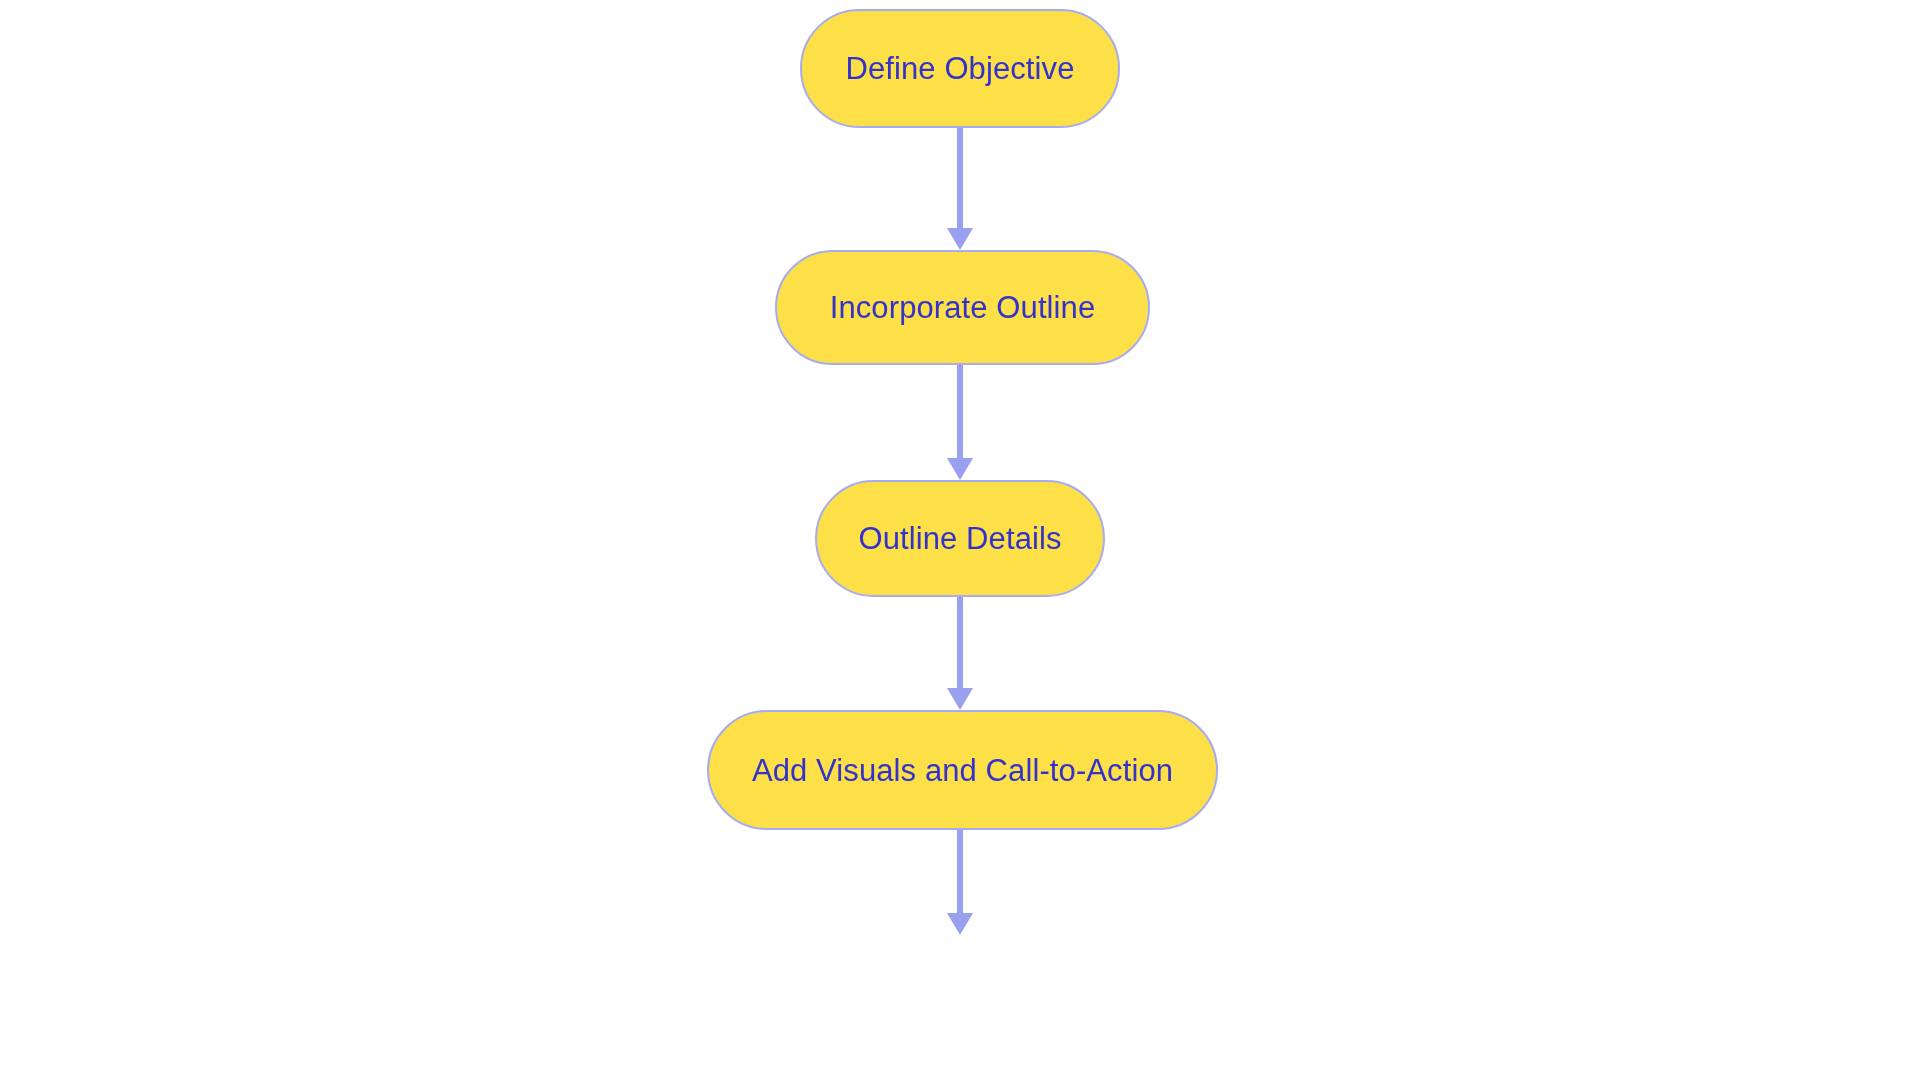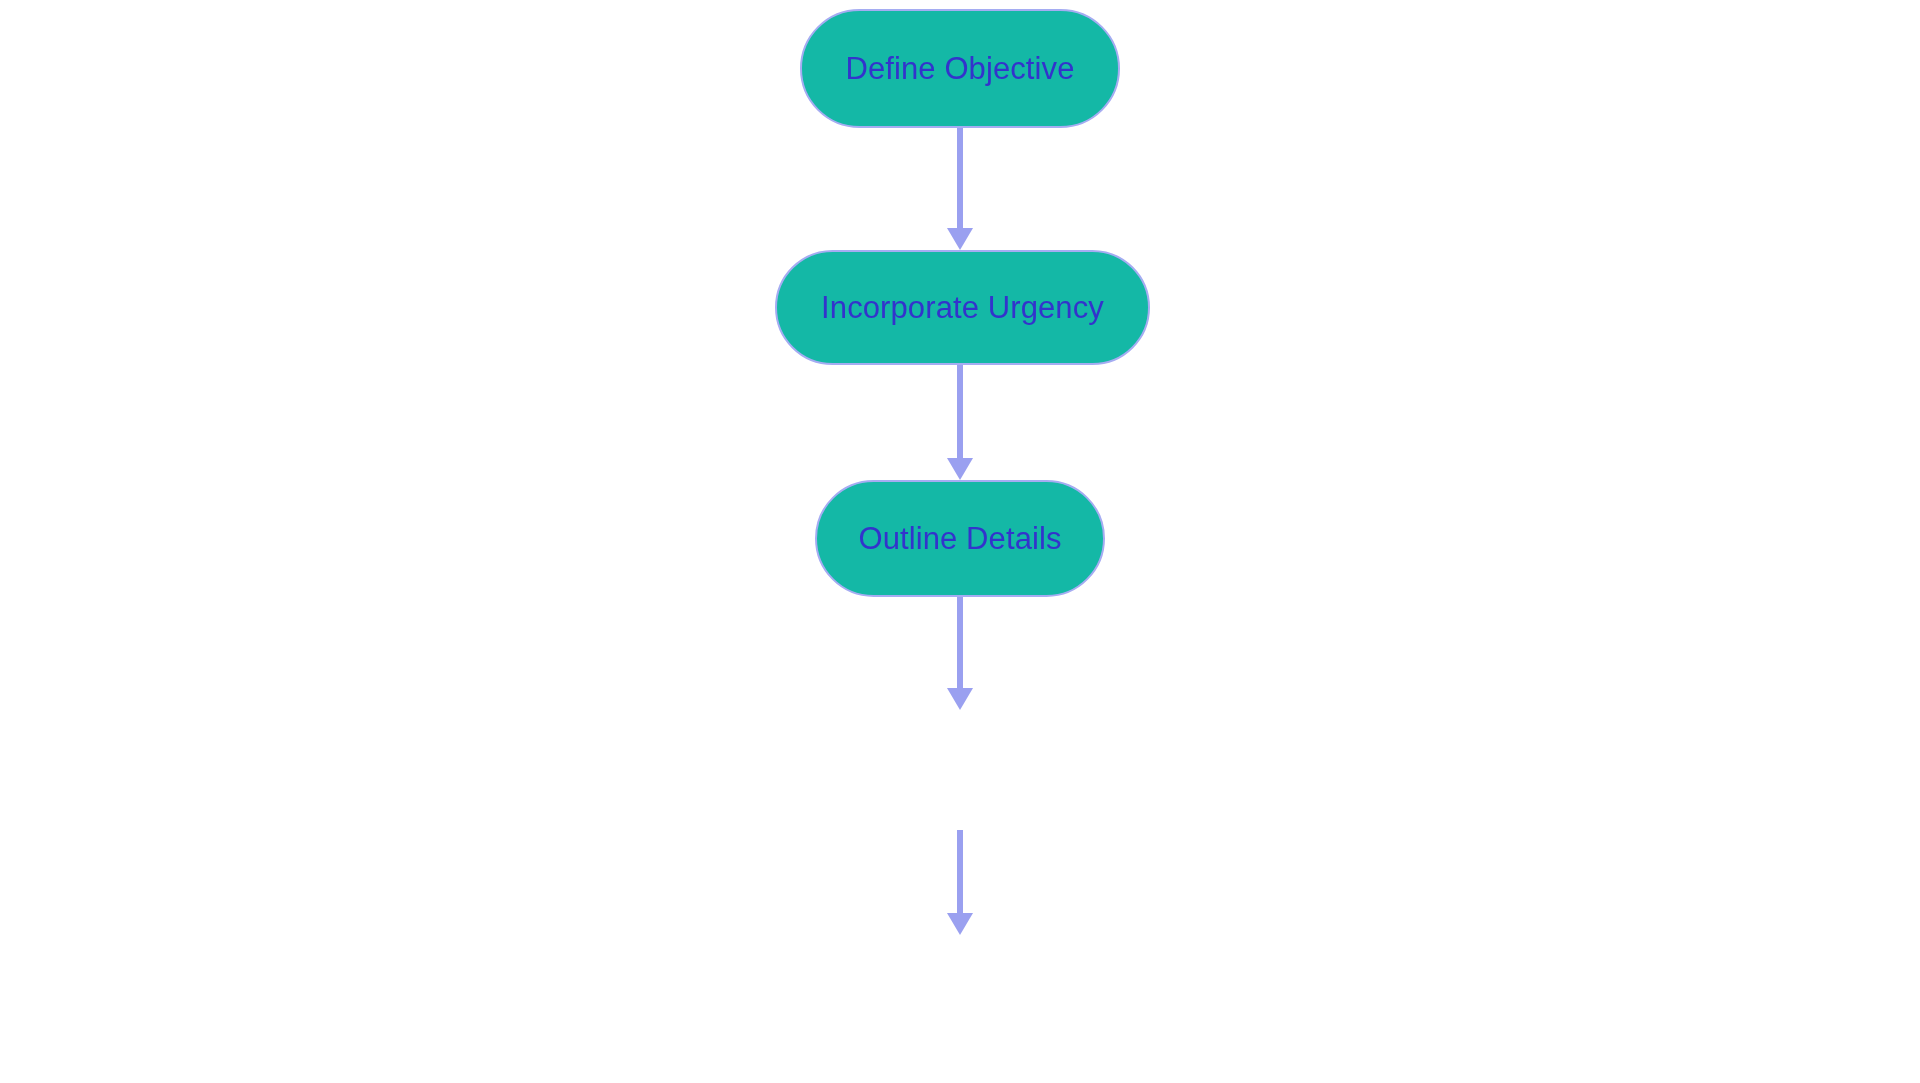--- a/index.html
+++ b/index.html
@@ -20,21 +20,21 @@
     height: 1083px;
     background: #FFFFFF;
   }
 
   .flow-node {
     position: absolute;
     box-sizing: border-box;
     display: flex;
     align-items: center;
     justify-content: center;
-    background: #14b8a6;
+    background: #fde047;
     border: 2px solid #A5ACF2;
     border-radius: 999px;
     color: #3333CC;
     font-family: "Liberation Sans", sans-serif;
     font-size: 31px;
     font-weight: 400;
     letter-spacing: 0.1px;
     white-space: nowrap;
     line-height: 1;
     user-select: none;
@@ -81,37 +81,40 @@
   <div class="flow-node" style="left:800px; top:9px; width:320px; height:119px;">
     <span class="node-label">Define Objective</span>
   </div>
 
   <div class="flow-connector" style="left:944px; top:128px; width:32px; height:122px;">
     <div class="connector-line" style="height:100px;"></div>
     <div class="connector-head"></div>
   </div>
 
   <div class="flow-node" style="left:775px; top:250px; width:375px; height:115px;">
-    <span class="node-label">Incorporate Urgency</span>
+    <span class="node-label">Incorporate Outline</span>
   </div>
 
   <div class="flow-connector" style="left:944px; top:365px; width:32px; height:115px;">
     <div class="connector-line" style="height:93px;"></div>
     <div class="connector-head"></div>
   </div>
 
   <div class="flow-node" style="left:815px; top:480px; width:290px; height:117px;text-align:right;">
     <span class="node-label">Outline Details</span>
   </div>
 
   <div class="flow-connector" style="left:944px; top:597px; width:32px; height:113px;">
     <div class="connector-line" style="height:91px;"></div>
     <div class="connector-head"></div>
   </div>
 
+  <div class="flow-node" style="left:707px; top:710px; width:511px; height:120px;">
+    <span class="node-label">Add Visuals and Call-to-Action</span>
+  </div>
 
   <div class="flow-connector" style="left:944px; top:830px; width:32px; height:105px;">
     <div class="connector-line" style="height:83px;"></div>
     <div class="connector-head"></div>
   </div>
 
 
 </div>
 
 </body></html>

